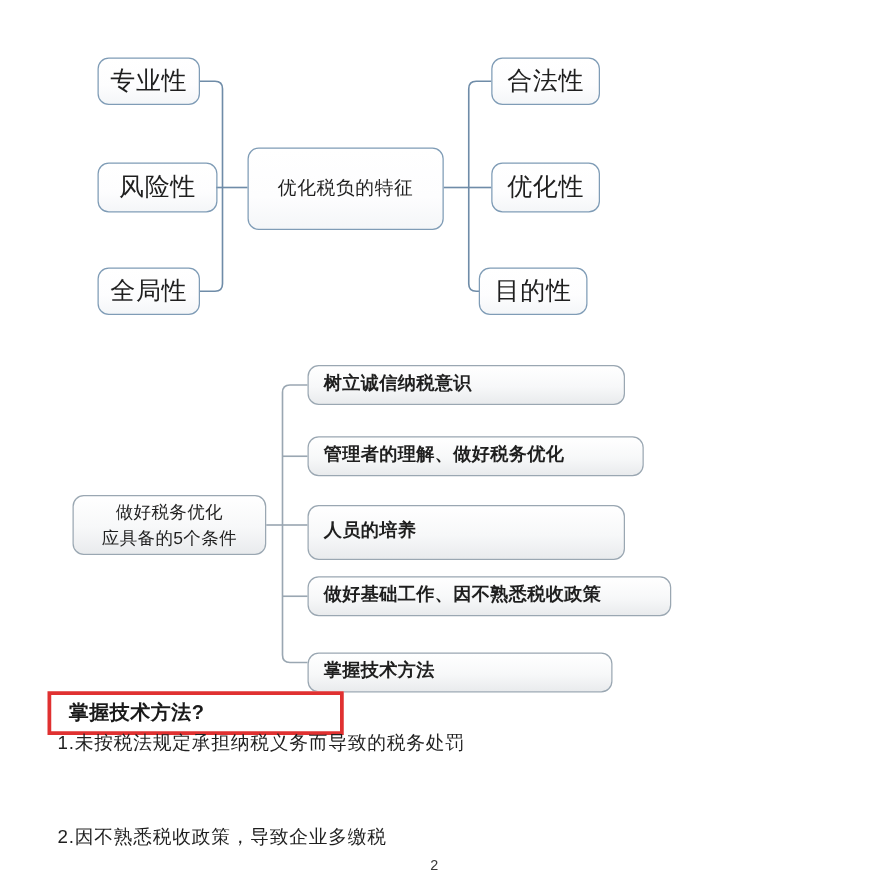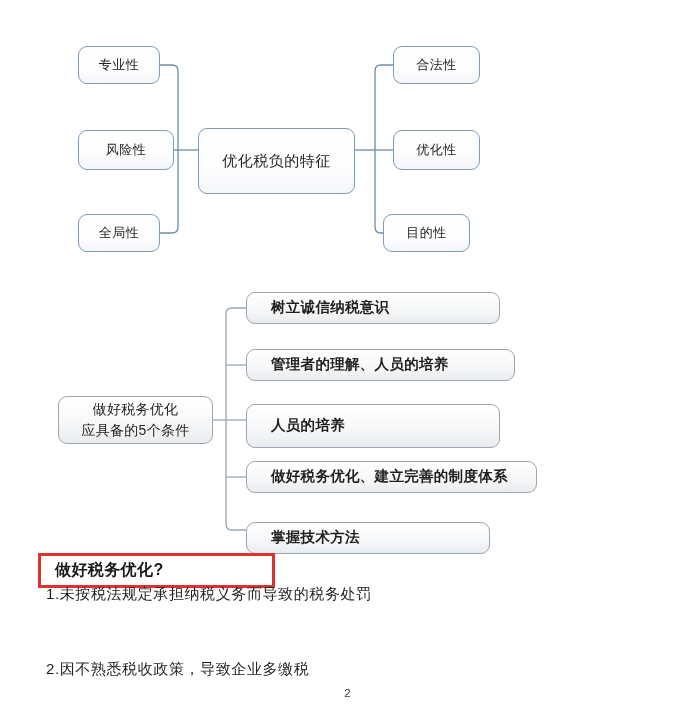--- a/index.html
+++ b/index.html
@@ -27,32 +27,32 @@
 
   
   .node {
     position: absolute;
     box-sizing: border-box;
     border: 1.3px solid #7d99b3;
     border-radius: 9px;
     background: linear-gradient(180deg, #ffffff 0%, #fbfcfd 45%, #f1f3f5 100%);
     display: flex;
     align-items: center;
-    font-size: 13px;
+    font-size: 20px;
     letter-spacing: 0.5px;
     color: #1f1f1f;
     line-height: 1.35;
   }
   .node.center-text {
     justify-content: center;
     text-align: center;
   }
   .node.left-text {
     justify-content: flex-start;
-    padding-left: 24px;
+    padding-left: 12px;
     text-align: left;
   }
 
   
   .d1 .node {
     border-color: #7f9cb6;
     background: linear-gradient(180deg, #ffffff 0%, #fdfdfe 60%, #f4f6f8 100%);
   }
 
   
@@ -158,21 +158,21 @@
     <div class="node center-text" style="left:78px; top:46px; width:82px; height:38px;">
       <span>专业性</span>
     </div>
     <div class="node center-text" style="left:78px; top:130px; width:96px; height:40px;">
       <span>风险性</span>
     </div>
     <div class="node center-text" style="left:78px; top:214px; width:82px; height:38px;">
       <span>全局性</span>
     </div>
 
-    <div class="node center-text" style="left:198px; top:118px; width:157px; height:66px; font-size:15px;margin-top:10px;">
+    <div class="node center-text" style="left:198px; top:118px; width:157px; height:66px; font-size:15px;">
       <span>优化税负的特征</span>
     </div>
 
     <div class="node center-text" style="left:393px; top:46px; width:87px; height:38px;">
       <span>合法性</span>
     </div>
     <div class="node center-text" style="left:393px; top:130px; width:87px; height:40px;">
       <span>优化性</span>
     </div>
     <div class="node center-text" style="left:383px; top:214px; width:87px; height:38px;">
@@ -197,35 +197,35 @@
       <div>
         <div>做好税务优化</div>
         <div>应具备的5个条件</div>
       </div>
     </div>
 
     <div class="node left-text" style="left:246px; top:292px; width:254px; height:32px;">
       <span>树立诚信纳税意识</span>
     </div>
     <div class="node left-text" style="left:246px; top:349px; width:269px; height:32px;">
-      <span>管理者的理解、人员的培养</span>
+      <span>管理者的理解、做好税务优化</span>
     </div>
     <div class="node left-text" style="left:246px; top:404px; width:254px; height:44px;">
       <span>人员的培养</span>
     </div>
     <div class="node left-text" style="left:246px; top:461px; width:291px; height:32px;">
-      <span>做好税务优化、建立完善的制度体系</span>
+      <span>做好基础工作、因不熟悉税收政策</span>
     </div>
     <div class="node left-text" style="left:246px; top:522px; width:244px; height:32px;">
       <span>掌握技术方法</span>
     </div>
   </div>
 
   <div class="section-heading-box" style="left:38px; top:553px; width:237px; height:35px;">
-    <span class="section-heading-text">做好税务优化?</span>
+    <span class="section-heading-text">掌握技术方法?</span>
   </div>
 
   <div class="body-line" style="left:46px; top:585px;text-align:right;">1.未按税法规定承担纳税义务而导致的税务处罚</div>
 
   <div class="body-line" style="left:46px; top:660px;">2.因不熟悉税收政策，导致企业多缴税</div>
 
   <div class="page-number" style="top:687px;">2</div>
 
 </div>
 

